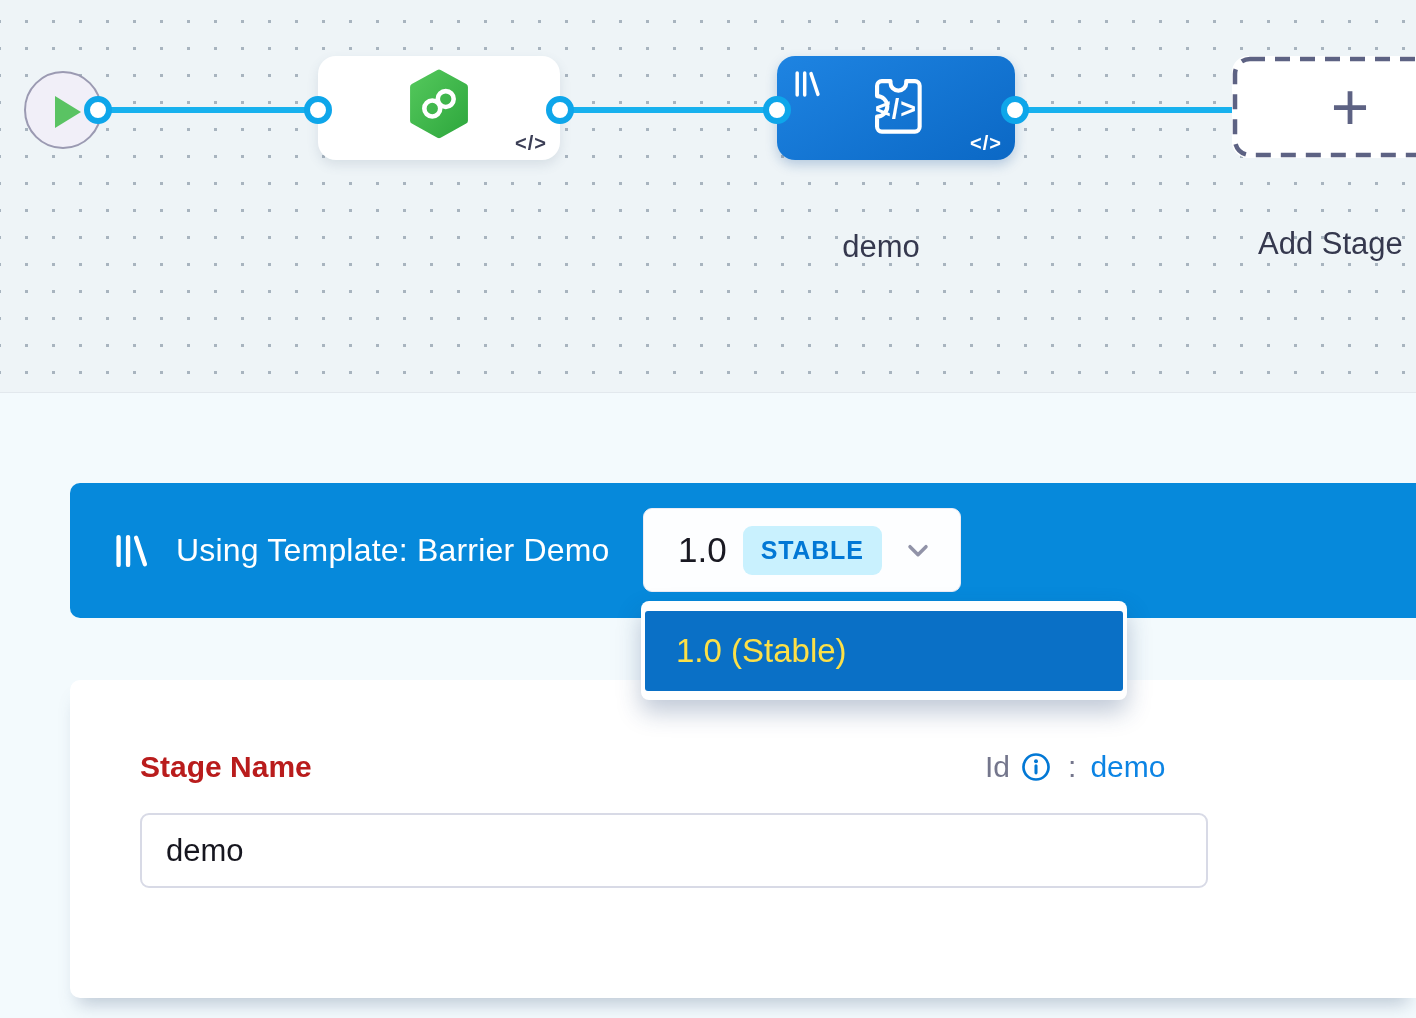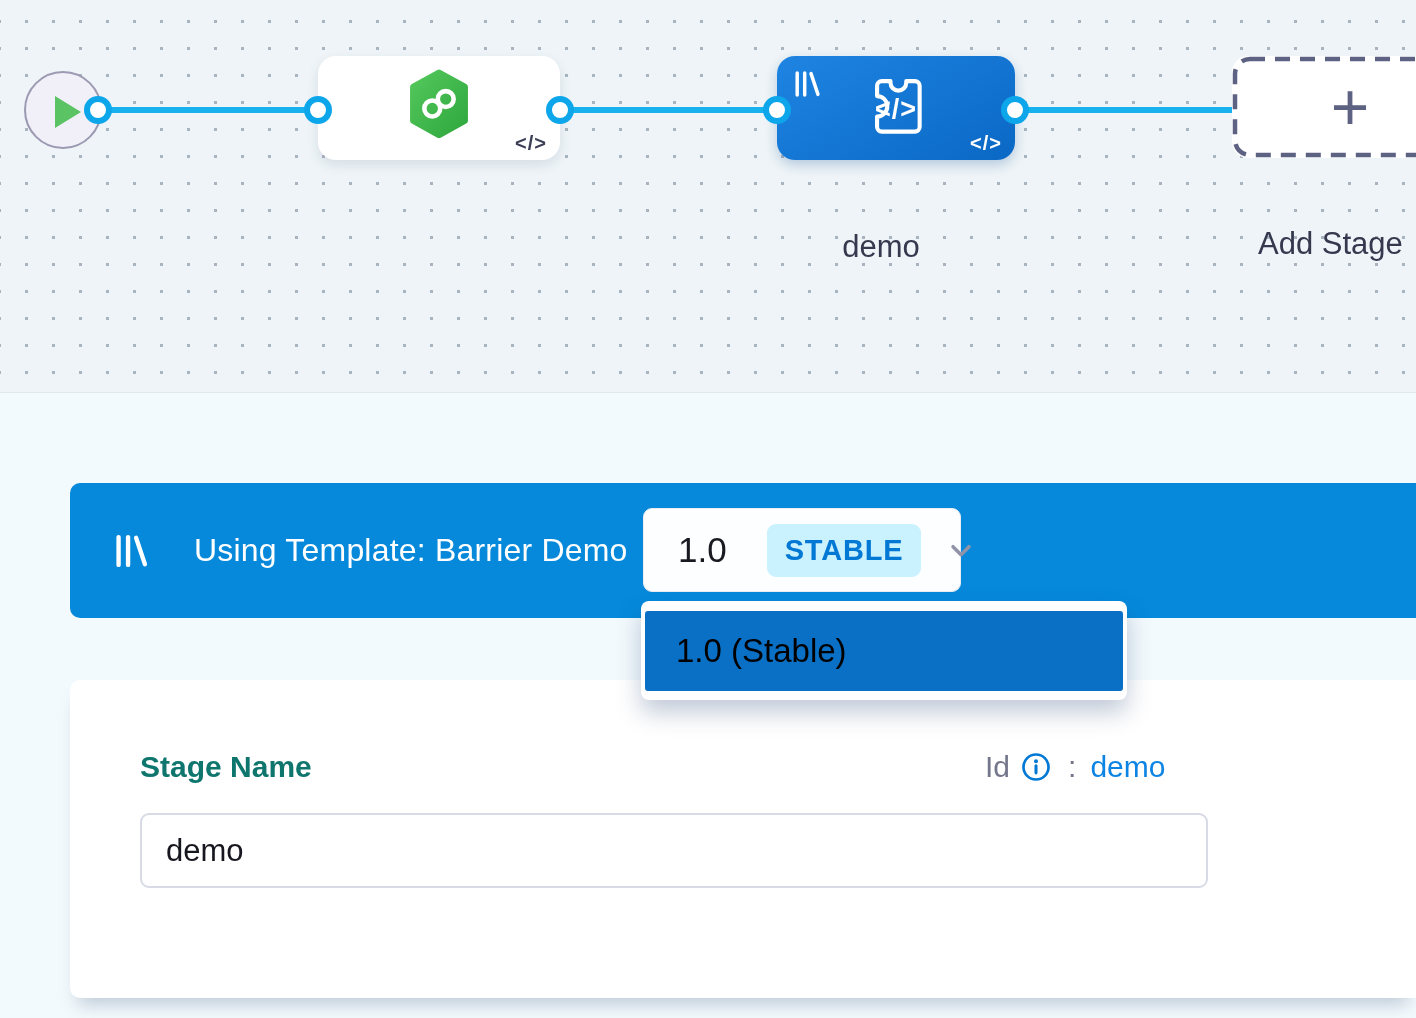--- a/index.html
+++ b/index.html
@@ -75,55 +75,55 @@
   .label-deploy { left:293px; top:218px; width:264px; word-break:break-all; }
   .label-demo  { left:781px; top:218px; width:200px; }
   .label-add   { left:1258px; top:215px; width:300px; text-align:left; white-space:nowrap; }
 
   
   .banner {
     position:absolute; left:70px; top:483px; width:1346px; height:135px;
     background:#0689db; border-radius:10px 0 0 10px; z-index:10;
     display:flex; align-items:center; padding-left:42px;
   }
-  .banner-text { color:#ffffff; font-size:32px; margin-left:44px; letter-spacing:.2px; }
+  .banner-text { color:#ffffff; font-size:32px; margin-left:26px; letter-spacing:.2px; }
 
   .version-btn {
     position:absolute; left:573px; top:25px; width:318px; height:84px;
     background:#fdfeff; border:1px solid #ececf4; border-radius:9px;
-    display:flex; align-items:center; padding:0 26px 0 34px; cursor:pointer;gap:24px;
+    display:flex; align-items:center; padding:0 26px 0 34px; cursor:pointer;
   }
   .version-num { font-size:35px; color:#191922; }
   .stable-badge {
     margin-left:16px; background:#c9f1fe; color:#0278d5;
-    font-size:29px; font-weight:700; letter-spacing:.8px;
+    font-size:25px; font-weight:700; letter-spacing:.8px;
     padding:10px 18px; border-radius:9px;
   }
   .chev { margin-left:auto; display:flex; }
 
   
   .dropdown {
     position:absolute; left:641px; top:601px; width:486px; height:99px;
     background:#ffffff; border-radius:8px; z-index:30;
     box-shadow:0 12px 24px rgba(30,60,110,.28);
   }
   .dropdown-item {
     position:absolute; left:4px; right:4px; top:10px; bottom:9px;
-    background:#0a70c6; border-radius:3px; color:#000000; font-size:33px;
+    background:#0a70c6; border-radius:3px; color:#fde047; font-size:33px;
     display:flex; align-items:center; padding-left:31px; cursor:pointer;
   }
 
   
   .panel {
     position:absolute; left:70px; top:680px; width:1346px; height:318px;
     background:#ffffff; border-radius:10px 0 0 10px; z-index:5;
     box-shadow:0 14px 18px -8px rgba(90,110,140,.35);
   }
   .stage-name-label {
-    position:absolute; left:70px; top:70px; font-size:30px; font-weight:700; color:#0f766e;
+    position:absolute; left:70px; top:70px; font-size:30px; font-weight:700; color:#b91c1c;
   }
   .id-row {
     position:absolute; left:915px; top:70px; display:flex; align-items:center; font-size:30px;
   }
   .id-label { color:#74768c;text-align:right; }
   .info-icon { margin-left:10px; display:flex; }
   .id-colon { color:#74768c; margin-left:16px; }
   .id-value { color:#0c84e4; margin-left:14px; font-weight:500; }
   .stage-name-input {
     position:absolute; left:70px; top:133px; width:1068px; height:75px;

